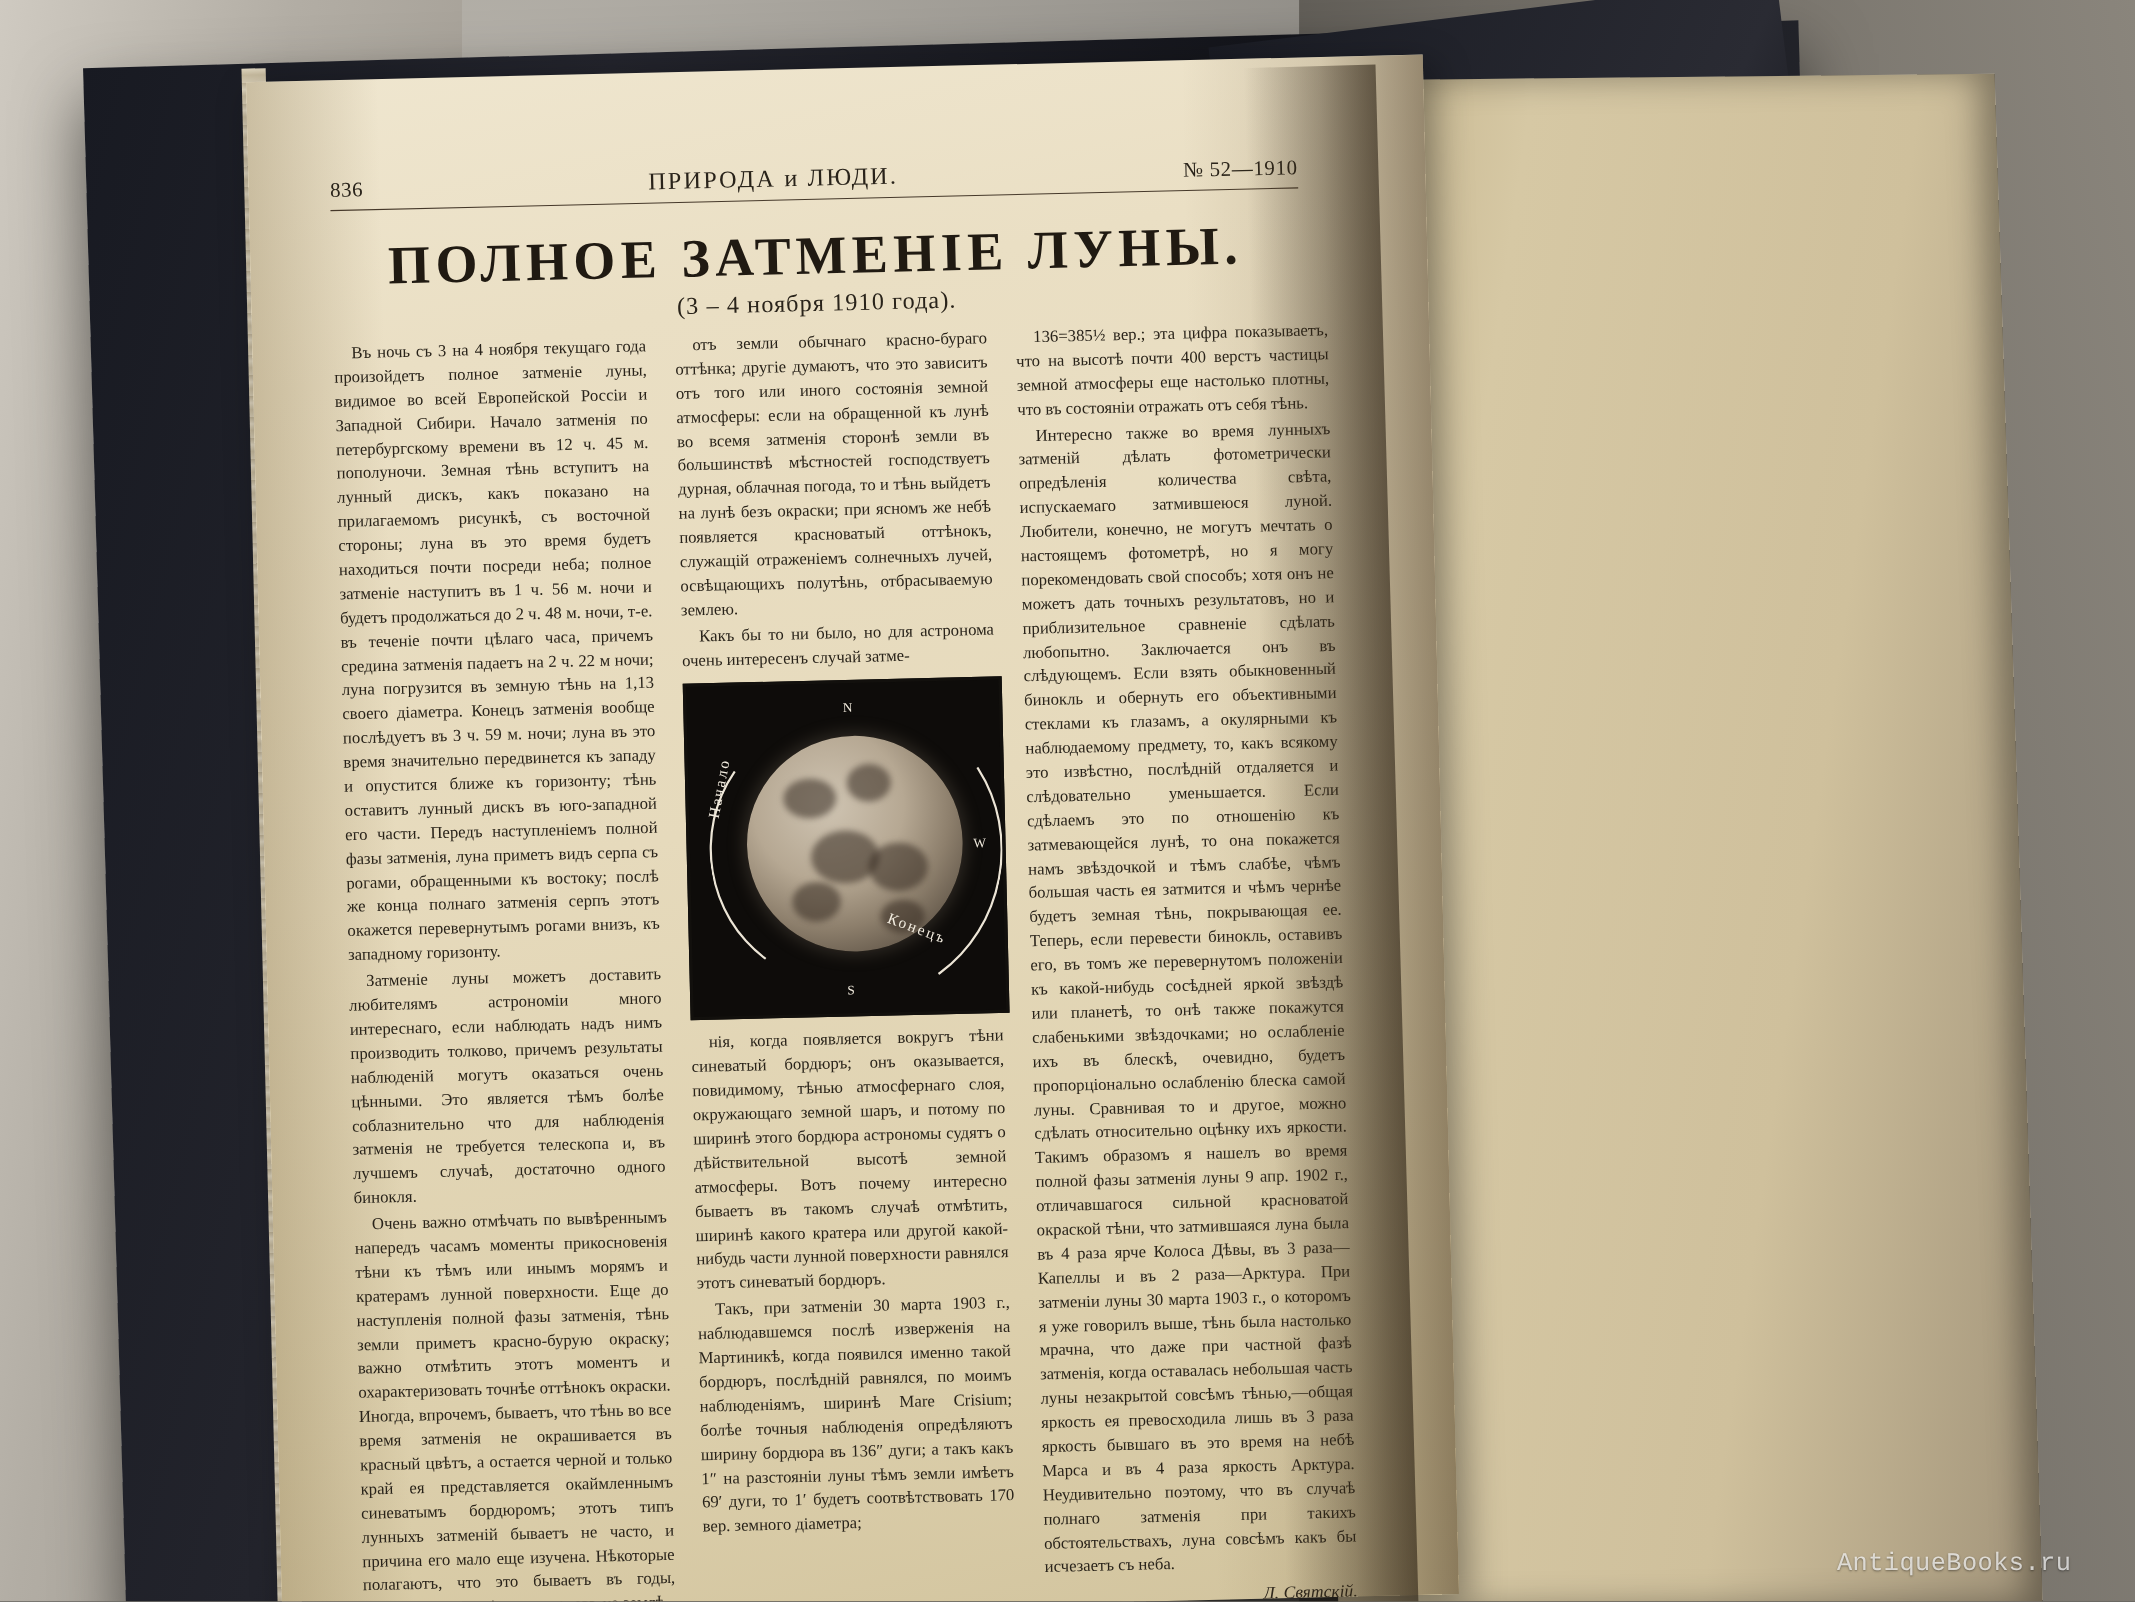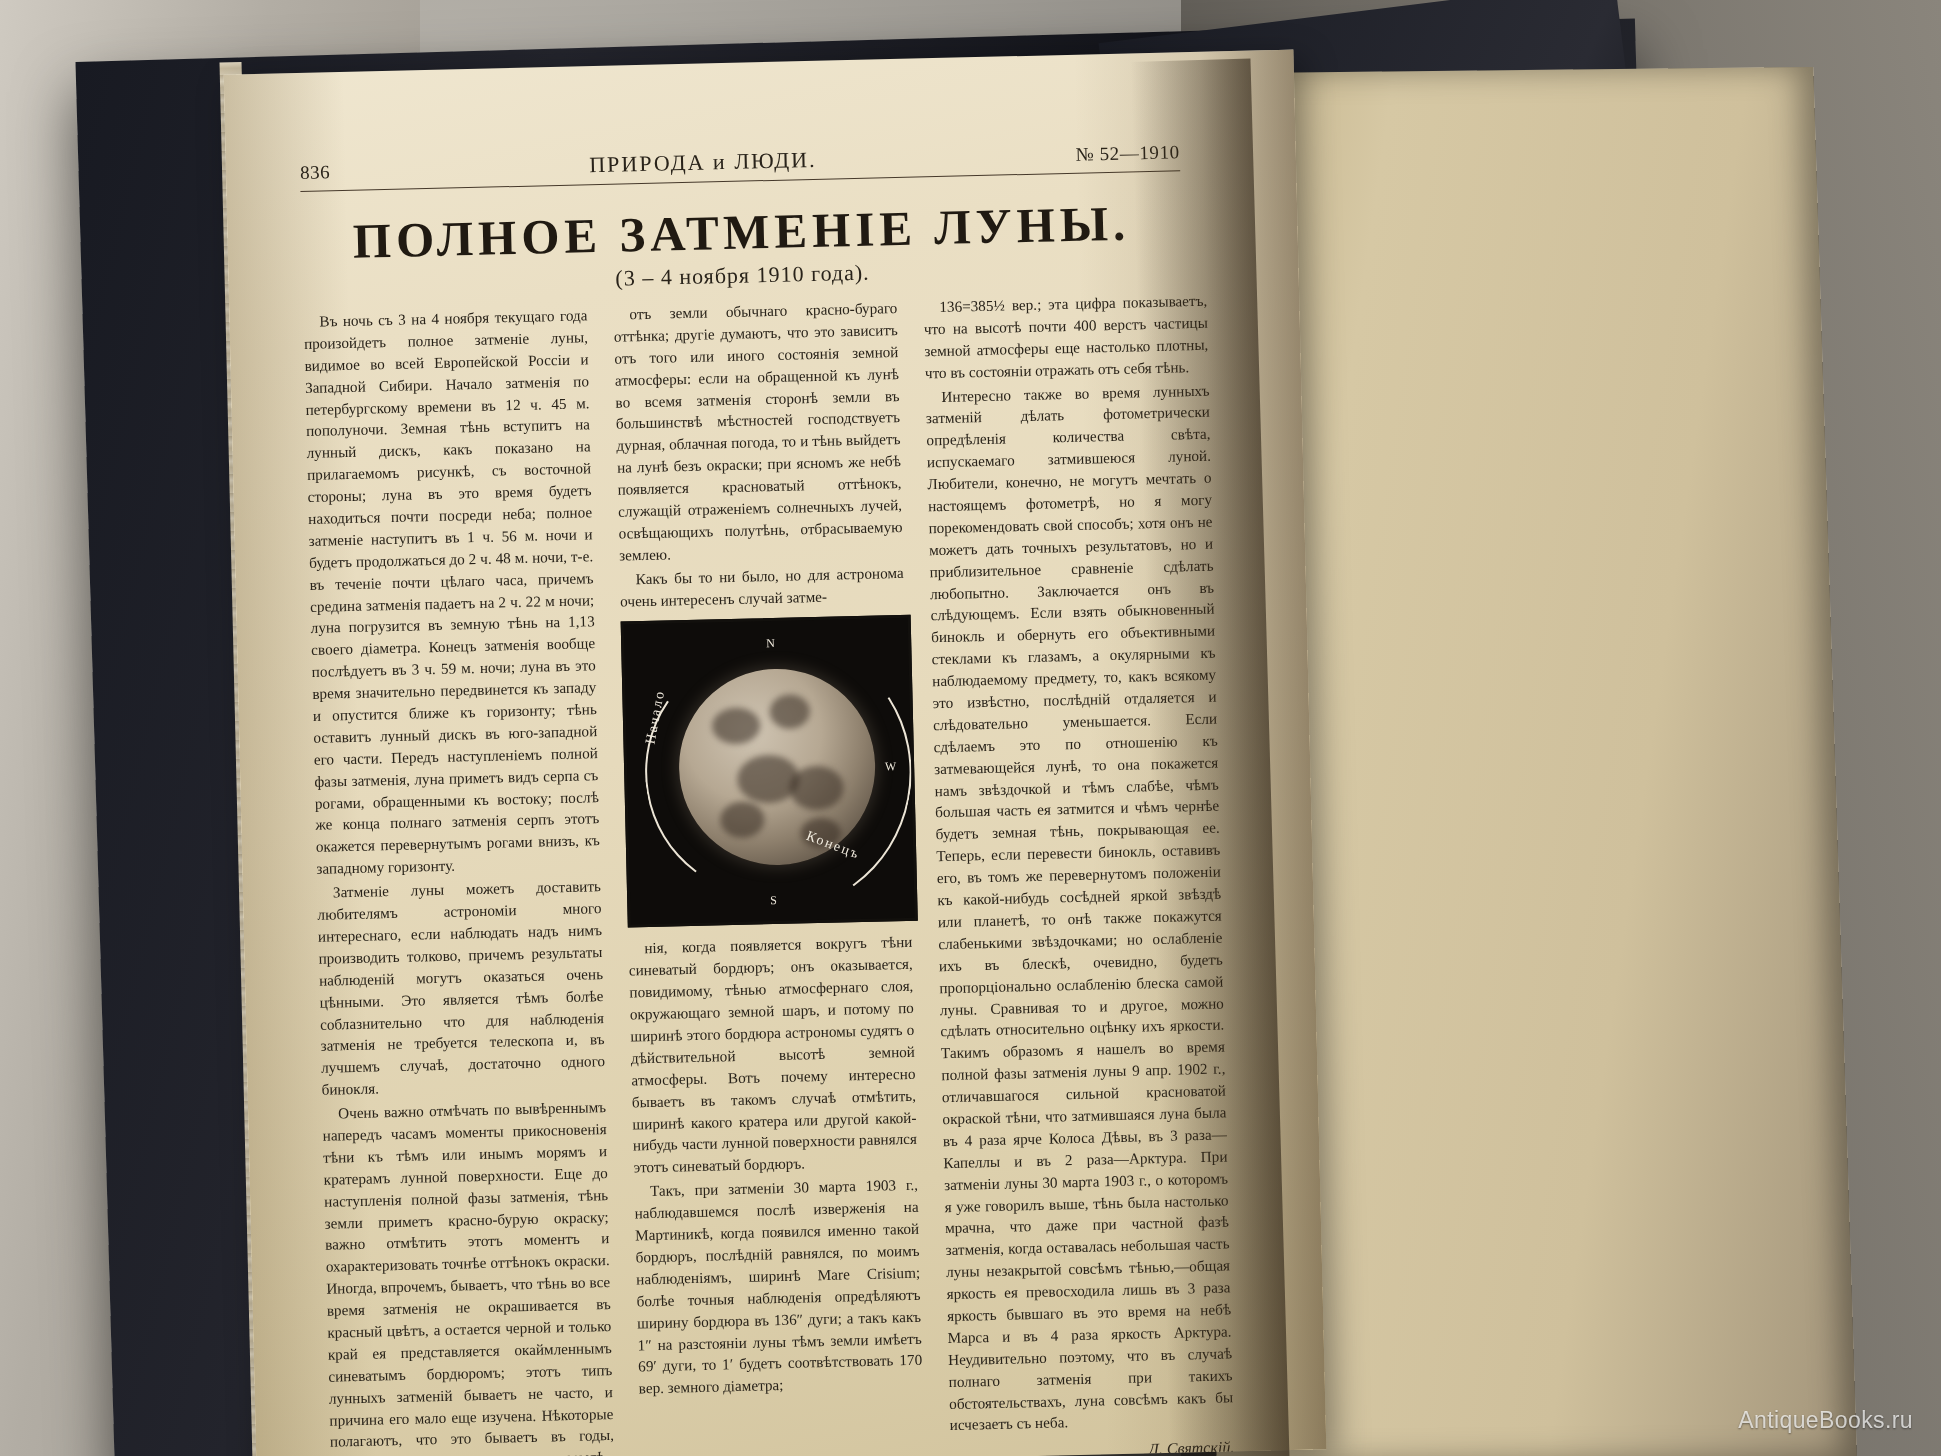--- a/index.html
+++ b/index.html
@@ -223,24 +223,24 @@
     text-align: right;
     font-size: 16px;
     margin-top: 6px;
     font-style: italic;
     width: 284px;
   }
 
   
   .watermark {
     position: absolute;
-    right: 28px; bottom: 22px;
+    right: 58px; bottom: 22px;
     color: rgba(255,255,255,.72);
     font-size: 23px;
-    font-family: Liberation Sans, sans-serif;
+    font-family: Liberation Mono, monospace;
     letter-spacing: .4px;
     text-shadow: 0 1px 2px rgba(0,0,0,.45);
     text-align: center;
   }
 
   
   .deckle {
     position: absolute;
     left: 236px; top: 62px;
     width: 22px; height: 1400px;

